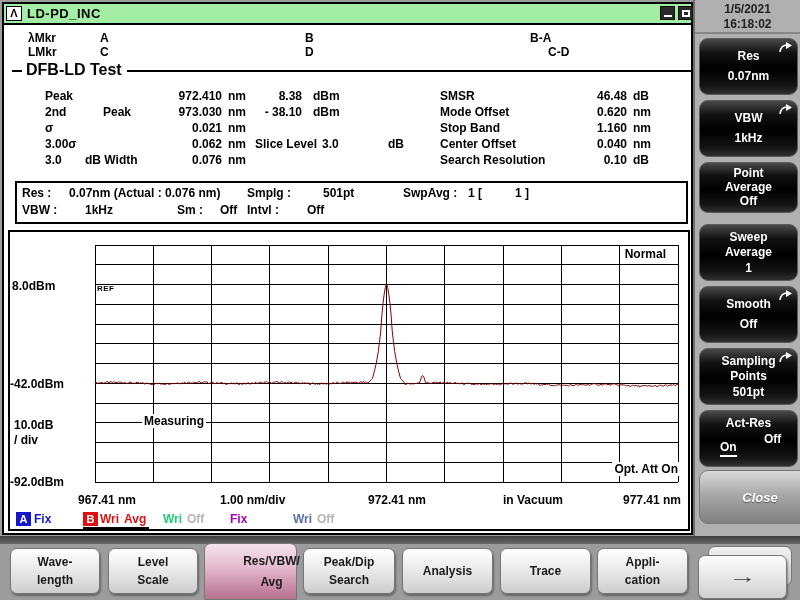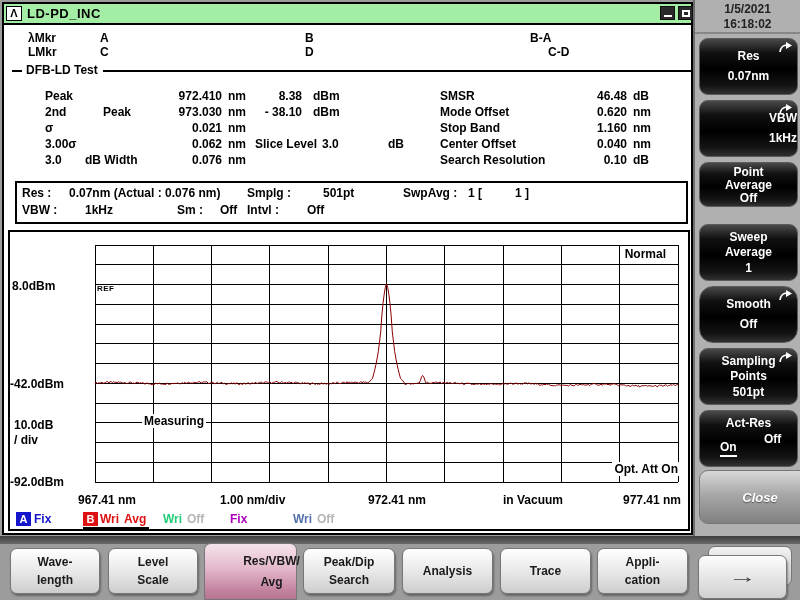--- a/index.html
+++ b/index.html
@@ -13,21 +13,21 @@
   
   .panel { left:2px; top:2px; width:691px; height:533px; background:#fff; border:2px solid #000; }
   .titlebar { left:0; top:0; width:687px; height:21px; display:flex; align-items:center; border-bottom:2px solid #000; padding-left:2px; }
   .applogo { width:16px; height:15px; background:#fff; border:1px solid #000; font-size:11px; line-height:13px; text-align:center; margin-right:5px; }
   .wtitle { font-size:13px; letter-spacing:0.5px; }
   .winbtn { position:absolute; top:2px; width:15px; height:14px; background:#2a2a2a; border:1px solid #111; }
   .winbtn .min-glyph { position:absolute; left:3px; bottom:2px; width:8px; height:2px; background:#fff; }
   .winbtn .max-glyph { position:absolute; left:3px; top:3px; width:8px; height:7px; border:2px solid #fff; }
 
   .mkrow { font-size:12px; }
-  .sep { left:8px; top:60px; width:679px; height:14px; display:flex; align-items:center; font-size:12px;justify-content:center; }
+  .sep { left:8px; top:60px; width:679px; height:14px; display:flex; align-items:center; font-size:16px;justify-content:center; }
   .sep .ln1 { width:10px; border-top:2px solid #000; }
   .sep .ln2 { flex:1; border-top:2px solid #000; }
   .sep .septxt { padding:0 5px 2px 4px; }
 
   .mtext { font-size:12px; white-space:nowrap; }
   .ralign { text-align:right; }
 
   .infobox { left:11px; top:177px; width:673px; height:43px; border:2px solid #000; }
   .infobox span { position:absolute; font-size:12px; white-space:nowrap; }
 
@@ -242,42 +242,42 @@
 
   <div class="skey" style="top:38px;height:57px;">
     <svg class="subarrow" viewBox="0 0 15 12">
         <path d="M2 11 Q3 4 9 4" fill="none" stroke="#fff" stroke-width="1.6"></path>
         <polygon points="8,1 14,4.5 8,8" fill="#fff"></polygon>
       </svg>
     <span class="bline autohide">Res</span>
     <span class="bline autohide">0.07nm</span>
 
   </div>
-  <div class="skey" style="top:100px;height:57px;align-items:flex-end;">
+  <div class="skey" style="top:100px;height:57px;">
     <svg class="subarrow" viewBox="0 0 15 12">
         <path d="M2 11 Q3 4 9 4" fill="none" stroke="#fff" stroke-width="1.6"></path>
         <polygon points="8,1 14,4.5 8,8" fill="#fff"></polygon>
       </svg>
     <span class="bline autohide">VBW</span>
     <span class="bline autohide">1kHz</span>
 
   </div>
-  <div class="skey" style="top:162px;height:45px;">
+  <div class="skey" style="top:162px;height:51px;">
 
     <span class="bline autohide">Point</span>
     <span class="bline autohide">Average</span>
     <span class="bline autohide">Off</span>
   </div>
   <div class="skey" style="top:224px;height:57px;">
 
     <span class="bline autohide">Sweep</span>
     <span class="bline autohide">Average</span>
     <span class="bline autohide">1</span>
   </div>
-  <div class="skey" style="top:286px;height:57px;border-radius:14px;">
+  <div class="skey" style="top:286px;height:57px;">
     <svg class="subarrow" viewBox="0 0 15 12">
         <path d="M2 11 Q3 4 9 4" fill="none" stroke="#fff" stroke-width="1.6"></path>
         <polygon points="8,1 14,4.5 8,8" fill="#fff"></polygon>
       </svg>
     <span class="bline autohide">Smooth</span>
     <span class="bline autohide">Off</span>
 
   </div>
   <div class="skey" style="top:348px;height:57px;">
     <svg class="subarrow" viewBox="0 0 15 12">

